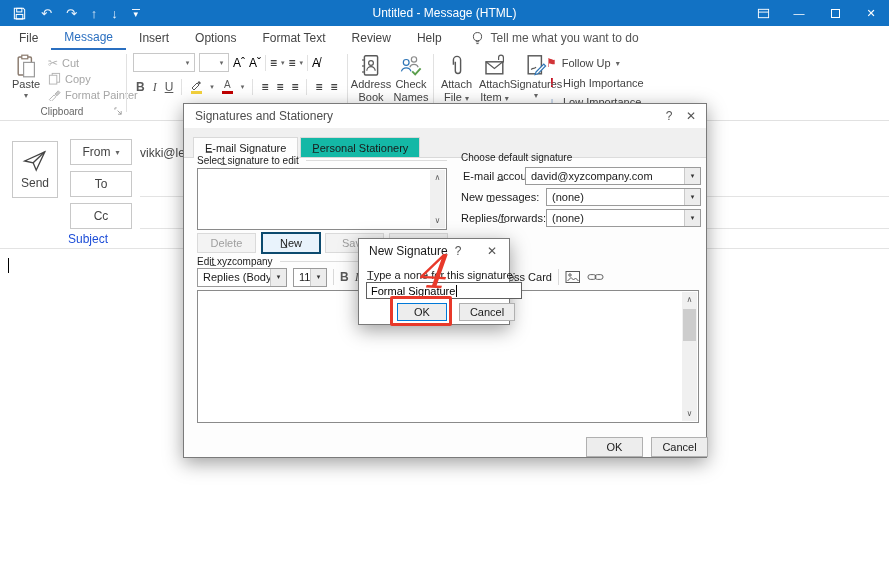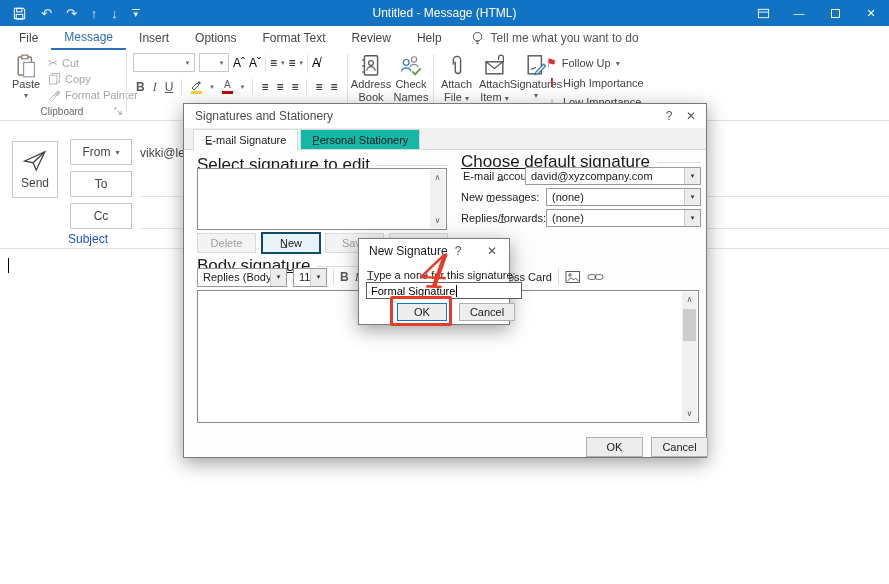--- a/index.html
+++ b/index.html
@@ -44,24 +44,24 @@
 
   
   .field-btn { position:absolute; border:1px solid #c8c8c8; background:#fff; display:flex; align-items:center; justify-content:center; gap:5px; font-size:12px; color:#444; }
   .hline { position:absolute; height:1px; background:#e3e3e3; }
   .caret { position:absolute; width:1px; background:#000; }
 
   
   .dialog { position:absolute; background:#fdfdfd; border:1px solid #7a7a7a; box-shadow:0 5px 18px rgba(0,0,0,0.38); }
   .dtitle { position:absolute; left:0; top:0; right:0; height:24px; background:#fff; display:flex; align-items:center; font-size:12px; color:#4d4d4d; padding-left:11px; }
   .dctl { position:absolute; top:0; height:24px; width:22px; display:flex; align-items:center; justify-content:center; color:#555; font-size:12px; }
-  .tabstrip { position:absolute; left:0; top:24px; right:0; height:22px; background:#f0f0f0; border-bottom:1px solid #d9d9d9; display:flex; align-items:flex-end; padding-left:9px; }
+  .tabstrip { position:absolute; left:0; top:24px; right:0; height:30px; background:#f0f0f0; border-bottom:1px solid #d9d9d9; display:flex; align-items:flex-end; padding-left:9px; }
   .dtab { font-size:11px; color:#1a1a1a; padding:4px 11px 3px; border:1px solid #d9d9d9; border-bottom:none; background:#14b8a6; margin-right:2px; }
   .dtab.active { background:#fdfdfd; position:relative; top:1px; padding-bottom:4px; }
-  .ghead { position:absolute; display:flex; align-items:center; gap:7px; font-size:17px; color:#1a1a1a;text-decoration:underline; }
+  .ghead { position:absolute; display:flex; align-items:center; gap:7px; font-size:10px; color:#1a1a1a; }
   .ghead .rule { flex:1; height:1px; background:#dcdcdc; }
   .listbox { position:absolute; background:#fff; border:1px solid #8a8a8a; }
   .sb { position:absolute; top:1px; right:1px; bottom:1px; width:15px; background:#f0f0f0; display:flex; flex-direction:column; align-items:center; justify-content:space-between; }
   .sb .ar { font-size:8px; color:#606060; padding:3px 0; }
   .sb .thumb { position:absolute; left:1px; width:13px; background:#cdcdcd; }
   .pbtn { position:absolute; display:flex; align-items:center; justify-content:center; background:#ededed; border:1px solid #b0b0b0; font-size:11px; color:#1a1a1a; }
   .pbtn.disabled { background:#f3f3f3; border-color:#dadada; color:#9e9e9e; }
   .pbtn.focusblue { background:#e9f3fc; border:2px solid #0c4a6e; }
   .pbtn.defaultbtn { border-color:#0078d7; }
   .dlabel { position:absolute; font-size:11px; color:#1a1a1a; white-space:nowrap; }
@@ -380,21 +380,21 @@
       <span class="val">(none)</span>
       <span class="dd">▾</span>
     </div>
     <div class="dlabel" style="left:277px; top:105px; line-height:18px;">Replies/f̲orwards:</div>
     <div class="combo" style="left:362px; top:105px; width:155px; height:18px;">
       <span class="val">(none)</span>
       <span class="dd">▾</span>
     </div>
 
     <div class="ghead" style="left:13px; top:152px; width:250px;">
-      <span>Body̲ signature</span>
+      <span>Edit̲ xyzcompany</span>
         <span class="rule"></span>
     </div>
     <div class="etoolbar" style="left:13px; top:163px; height:20px;">
       <div class="combo" style="position:static; width:90px; height:19px;">
         <span class="val">Replies (Body)</span>
         <span class="dd">▾</span>
       </div>
       <div class="combo" style="position:static; width:34px; height:19px;">
         <span class="val">11</span>
         <span class="dd">▾</span>

